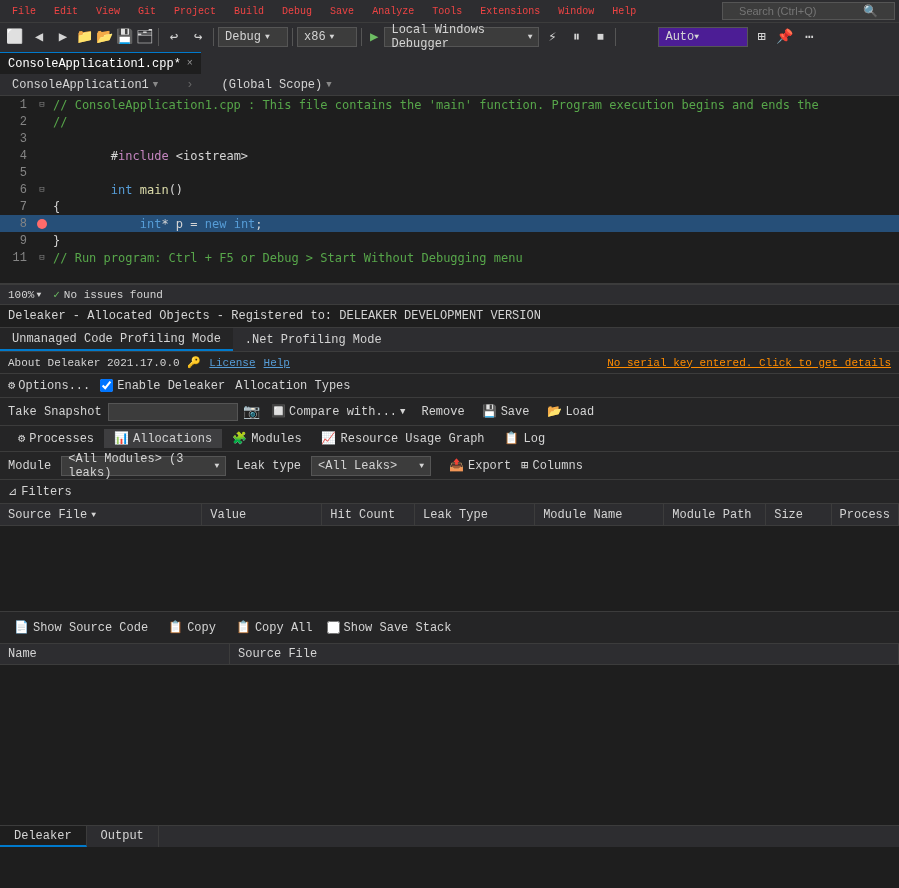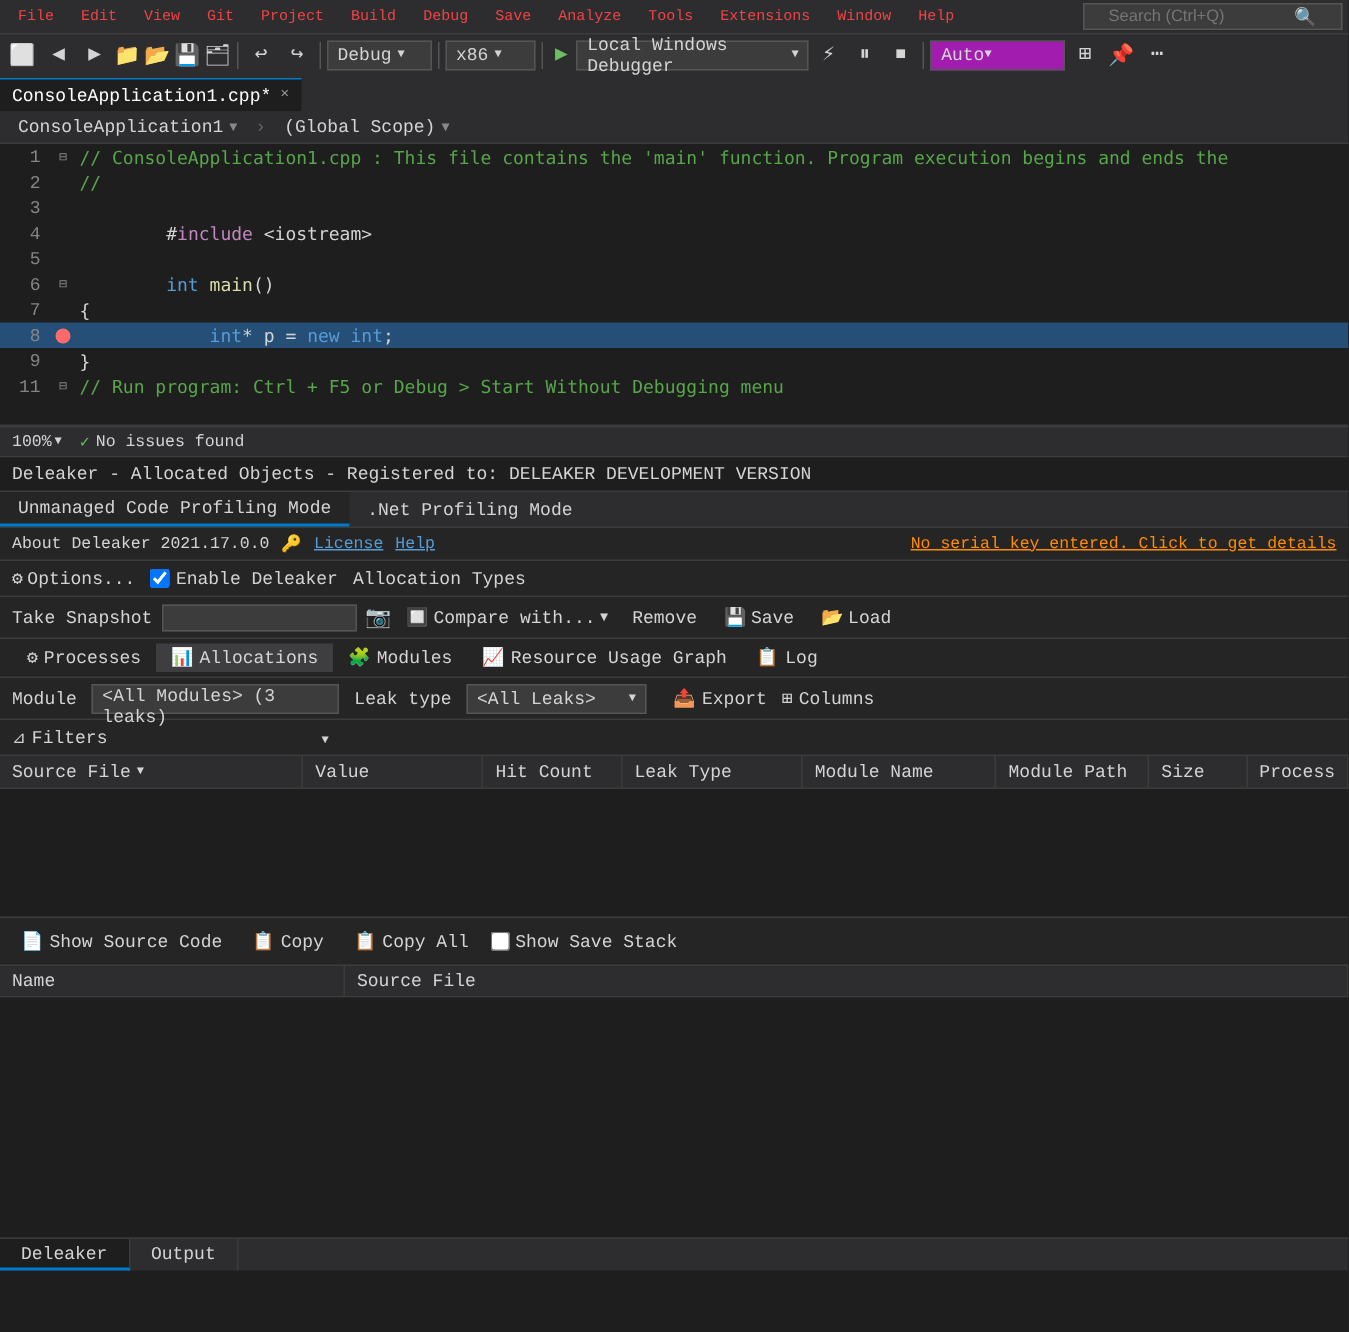--- a/index.html
+++ b/index.html
@@ -115,28 +115,29 @@
       height: 20px;
       padding: 0 6px;
       font-size: 12px;
       cursor: pointer;
       color: #d4d4d4;
       width: 155px;
     }
     .toolbar-auto {
       display: flex;
       align-items: center;
-      background: #a21caf;
+      background: #4c1d95;
       border: 1px solid #555;
       height: 20px;
       padding: 0 6px;
       font-size: 12px;
       cursor: pointer;
       color: #d4d4d4;
       width: 90px;
+      margin-left: 38px;
     }
 
     
     .tab-bar {
       display: flex;
       align-items: flex-end;
       background: #2d2d30;
       height: 24px;
       padding: 0;
     }
@@ -164,21 +165,21 @@
     }
 
     
     .breadcrumb-bar {
       display: flex;
       align-items: center;
       background: #2d2d30;
       height: 22px;
       padding: 0 8px;
       border-bottom: 1px solid #3c3c3c;
-      gap: 8px;
+      gap: 24px;
       font-size: 12px;
     }
     .breadcrumb-dropdown {
       display: flex;
       align-items: center;
       gap: 4px;
       cursor: pointer;
       padding: 0 4px;
     }
     .breadcrumb-sep { color: #666; }
@@ -432,21 +433,20 @@
       align-items: center;
       background: #3c3c3c;
       border: 1px solid #555;
       height: 20px;
       padding: 0 6px;
       font-size: 12px;
       cursor: pointer;
       color: #d4d4d4;
       width: 165px;
       gap: 4px;
-      flex-direction: column;
     }
     .leak-type-label { color: #d4d4d4; }
     .leak-dropdown {
       display: flex;
       align-items: center;
       background: #3c3c3c;
       border: 1px solid #555;
       height: 20px;
       padding: 0 6px;
       font-size: 12px;

